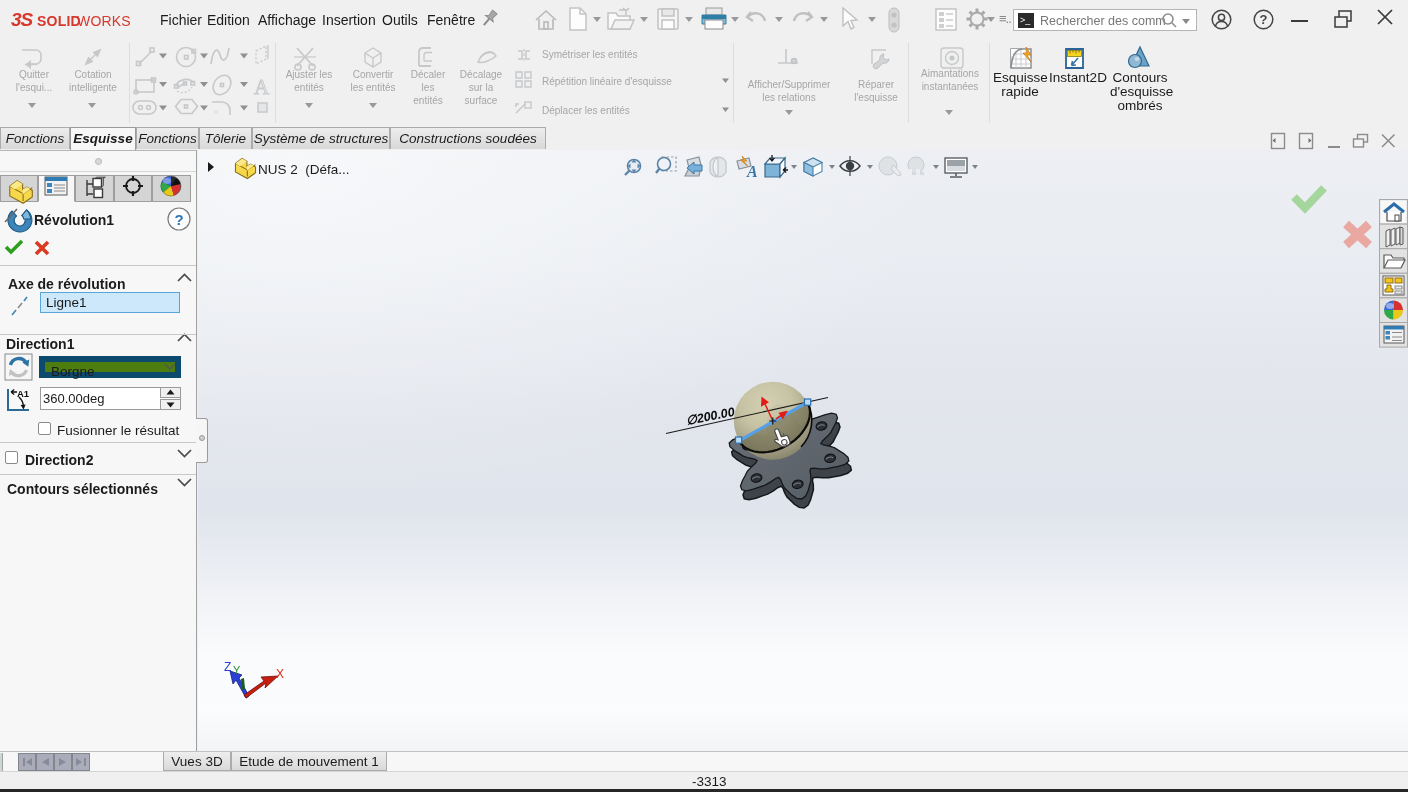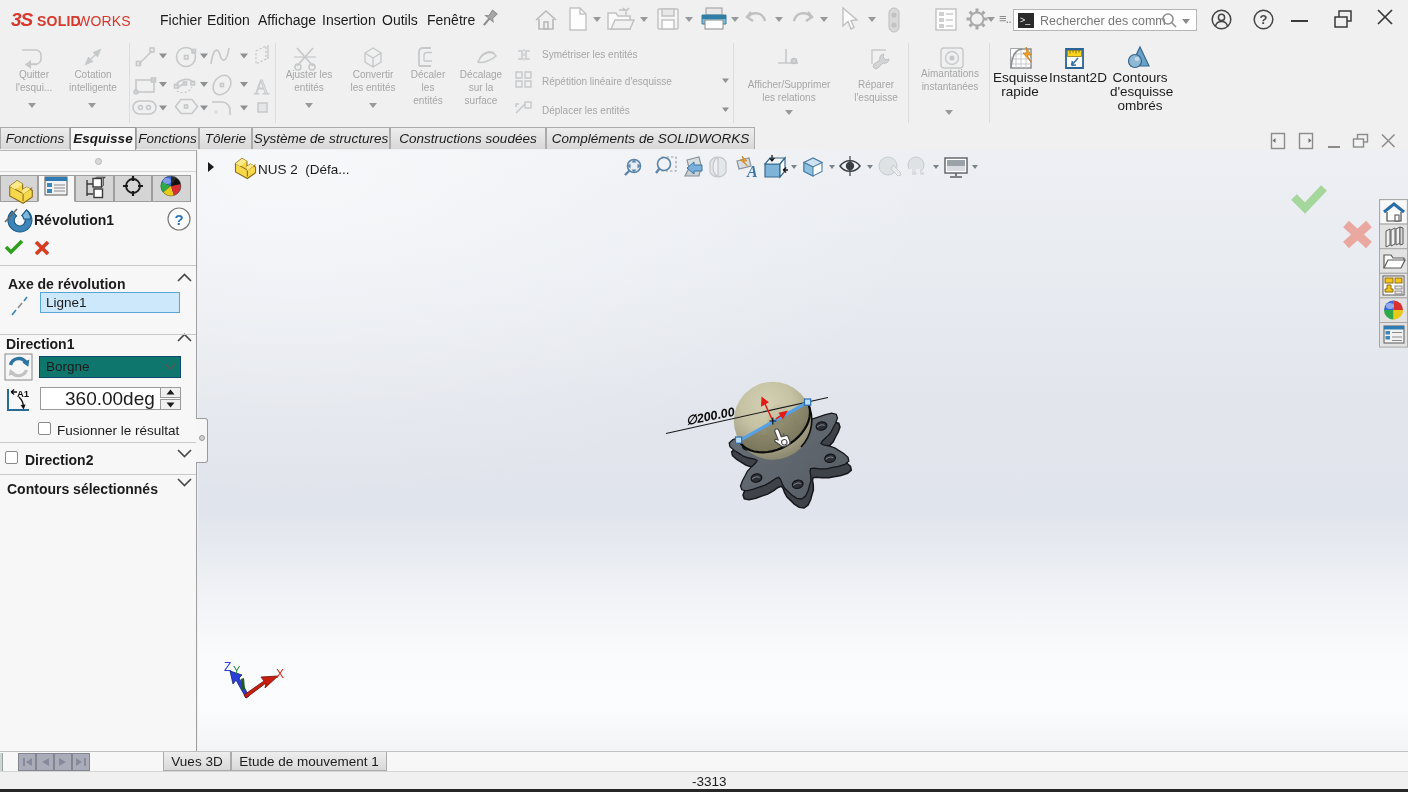--- a/index.html
+++ b/index.html
@@ -319,21 +319,20 @@
   <div class="rlabel2" style="left:1110px;top:31px;width:60px">Contours<br>d'esquisse<br>ombrés</div>
 </div>
 
 <div id="tabbar" class="abs">
   <div class="ctab" style="left:0;width:70px">Fonctions</div>
   <div class="ctab active" style="left:70px;width:66px">Esquisse</div>
   <div class="ctab" style="left:136px;width:63px">Fonctions</div>
   <div class="ctab" style="left:199px;width:53px">Tôlerie</div>
   <div class="ctab" style="left:252px;width:138px">Système de structures</div>
   <div class="ctab" style="left:390px;width:156px">Constructions soudées</div>
-  <div class="ctab" style="left:546px;width:209px">Compléments de SOLIDWORKS</div>
 </div>
 
 <div id="viewport" class="abs"></div>
 <svg class="abs" style="left:0;top:130px" width="1408" height="640" viewBox="0 130 1408 640">
   <defs>
     <radialGradient id="dome" cx="42%" cy="28%" r="75%">
       <stop offset="0%" stop-color="#d4cfb1"></stop>
       <stop offset="45%" stop-color="#c4c0a0"></stop>
       <stop offset="80%" stop-color="#a39e82"></stop>
       <stop offset="100%" stop-color="#89856c"></stop>
@@ -665,22 +664,22 @@
   </div>
 
   <div class="abs" style="left:196px;top:267px;width:12px;height:45px;z-index:5;background:#f6f6f6;border:1px solid #9a9a9a;border-left:none;border-radius:0 3px 3px 0;">
     <div class="abs" style="left:3px;top:16px;width:6px;height:6px;border-radius:50%;background:#d0d0d0;border:1px solid #9a9a9a;"></div>
   </div>
   <div class="phdr" style="left:34px;top:61px;font-size:14px">Révolution1</div>
   <div class="pdiv" style="top:114px"></div>
   <div class="phdr" style="left:8px;top:125px">Axe de révolution</div>
   <div class="pdiv" style="top:183px"></div>
   <div class="phdr" style="left:6px;top:185px">Direction1</div>
-  <div class="abs" style="left:39px;top:205px;width:142px;height:22px;background:#0f766e;border:1px solid #0c4a6e;font-size:13.5px;color:#1b1b1b;line-height:20px;padding-left:6px;">Borgne</div>
-  <div class="abs" style="left:40px;top:236px;width:141px;height:23px;background:#fff;border:1px solid #9a9a9a;font-size:19px;color:#1b1b1b;line-height:21px;padding-left:24px;">360.00deg</div>
+  <div class="abs" style="left:39px;top:205px;width:142px;height:22px;background:#4d7c0f;border:6px solid #0c4a6e;font-size:13.5px;color:#1b1b1b;line-height:20px;padding-left:6px;">Borgne</div>
+  <div class="abs" style="left:40px;top:236px;width:141px;height:23px;background:#fff;border:1px solid #9a9a9a;font-size:13px;color:#1b1b1b;line-height:21px;padding-left:2px;">360.00deg</div>
   <div class="abs" style="left:38px;top:271px;width:13px;height:13px;background:#fff;border:1px solid #8a8a8a;border-radius:2px;"></div>
   <span class="abs" style="left:57px;top:272px;font-size:13.5px;color:#1b1b1b;">Fusionner le résultat</span>
   <div class="pdiv" style="top:291px"></div>
   <div class="abs" style="left:5px;top:300px;width:13px;height:13px;background:#fff;border:1px solid #8a8a8a;border-radius:2px;"></div>
   <div class="phdr" style="left:25px;top:301px">Direction2</div>
   <div class="pdiv" style="top:323px"></div>
   <div class="phdr" style="left:7px;top:330px">Contours sélectionnés</div>
 </div>
 
 <div id="bottombar" class="abs">

